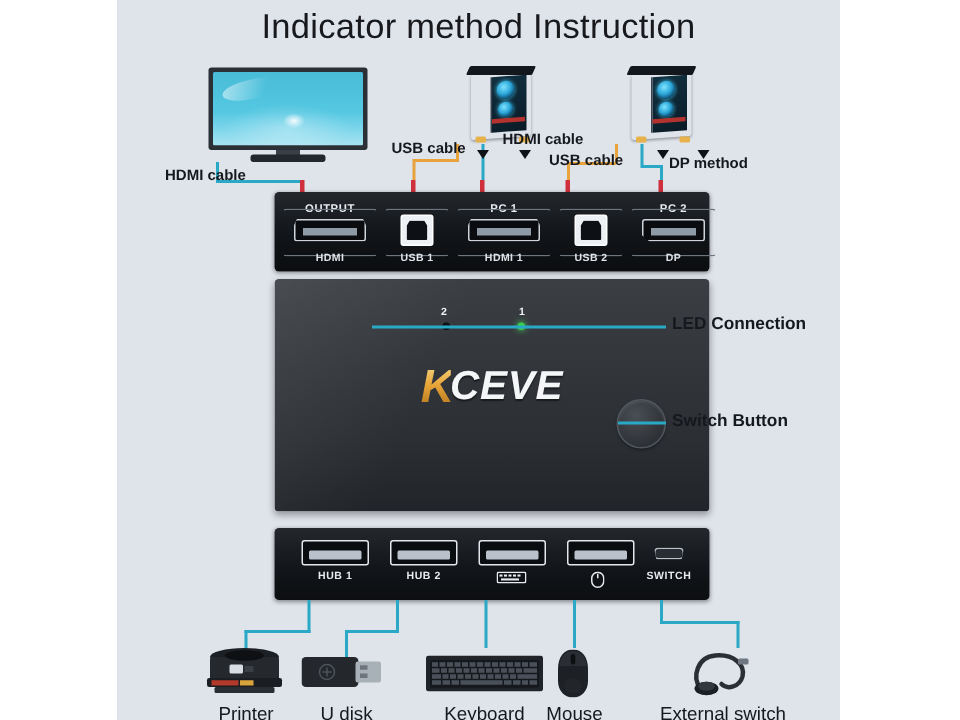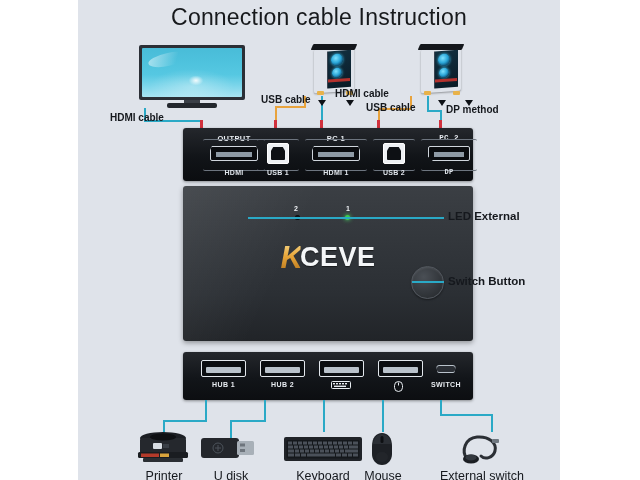--- a/index.html
+++ b/index.html
@@ -158,21 +158,21 @@
   .led-num { position:absolute; font-size:7px; color:#f0f3f6; font-weight:700; }
 
   #logo { position:absolute; left:50%; top:56px; transform:translateX(-50%); display:flex; align-items:center; }
   #logo-k {
     font-size:31px; font-weight:700; font-style:italic;
     background:linear-gradient(180deg,#f6d98a 0%, #e8a63a 45%, #b4741c 100%);
     -webkit-background-clip:text; background-clip:text; color:transparent;
     line-height:1; letter-spacing:-2px;
   }
   #logo-rest {
-    font-size:27px; font-weight:700; color:#f4f6f8;
+    font-size:27px; font-weight:700; font-style:italic; color:#f4f6f8;
     line-height:1; letter-spacing:.5px; margin-left:-1px;
     text-shadow:0 1px 1px rgba(0,0,0,.5);
   }
   #switch-btn {
     position:absolute; right:29px; top:80px; width:33px; height:33px;
     border-radius:50%;
     background:radial-gradient(circle at 38% 32%, #4a4f55 0%, #34383d 55%, #232629 100%);
     border:1px solid #52575e;
     box-shadow:inset 0 1px 2px rgba(255,255,255,.10), 0 1px 2px rgba(0,0,0,.4);
   }
@@ -220,21 +220,21 @@
   #mouse-ico { position:absolute; left:0; top:8px; width:22px; height:32px; }
   
   #extsw-ico { position:absolute; left:0; top:8px; width:46px; height:32px; }
 </style>
 </head>
 <body>
 
 <div id="stage">
   <div id="canvas">
 
-    <div id="title">Connection cable Instruction</div>
+    <div id="title">Indicator method Instruction</div>
 
     <div id="monitor">
       <div id="mon-bezel">
         <div id="mon-screen"></div>
       </div>
       <div id="mon-neck"></div>
       <div id="mon-base"></div>
     </div>
 
     <div class="pc" style="left:230px; top:48px;">
@@ -292,21 +292,21 @@
     <div class="arrow-dn" style="left:387px; top:100px;"></div>
 
     <div class="lbl lbl-cable" style="left:32px;  top:112px;">HDMI cable</div>
     <div class="lbl lbl-cable" style="left:183px; top:94px;">USB cable</div>
     <div class="lbl lbl-cable" style="left:257px; top:88px;">HDMI cable</div>
     <div class="lbl lbl-cable" style="left:288px; top:102px;">USB cable</div>
     <div class="lbl lbl-cable" style="left:368px; top:104px;">DP method</div>
 
     <div id="panel-top">
 
-      <div class="port-group" style="left:20px; width:62px;">
+      <div class="port-group" style="left:6px; width:62px;">
         <div class="port-title">OUTPUT</div>
         <div class="port-bracket tb"></div>
         <div class="hdmi"></div>
         <div class="port-sub">HDMI</div>
       </div>
 
       <div class="port-group" style="left:74px; width:42px;">
         <div class="port-title"></div>
         <div class="port-bracket tb"></div>
         <div class="usbb"></div>
@@ -320,21 +320,21 @@
         <div class="port-sub">HDMI 1</div>
       </div>
 
       <div class="port-group" style="left:190px; width:42px;">
         <div class="port-title"></div>
         <div class="port-bracket tb"></div>
         <div class="usbb"></div>
         <div class="port-sub">USB 2</div>
       </div>
 
-      <div class="port-group" style="left:238px; width:56px;font-family:Liberation Mono, monospace;">
+      <div class="port-group" style="left:238px; width:56px;">
         <div class="port-title">PC 2</div>
         <div class="port-bracket tb"></div>
         <div class="dp"></div>
         <div class="port-sub">DP</div>
       </div>
     </div>
 
     <div id="body-main">
       <div class="led-num" style="left:111px; top:19px;">2</div>
       <div class="led led-off" style="left:112px; top:29px;"></div>
@@ -346,21 +346,21 @@
         <span id="logo-k">K</span>
         <span id="logo-rest">CEVE</span>
       </div>
 
       <div id="switch-btn"></div>
     </div>
 
     <div class="wire h wire-cyan" style="left:170px; top:217px; width:196px;"></div>
     <div class="wire h wire-cyan" style="left:334px; top:281px; width:32px;"></div>
 
-    <div class="lbl lbl-call" style="left:370px; top:210px;">LED External</div>
+    <div class="lbl lbl-call" style="left:370px; top:210px;">LED Connection</div>
     <div class="lbl lbl-call" style="left:370px; top:275px;">Switch Button</div>
 
     <div id="panel-bot">
       <div class="usba" style="left:18px;"></div>
       <div class="bport-lbl" style="left:18px; width:45px;">HUB 1</div>
 
       <div class="usba" style="left:77px;"></div>
       <div class="bport-lbl" style="left:77px; width:45px;">HUB 2</div>
 
       <div class="usba" style="left:136px;"></div>

